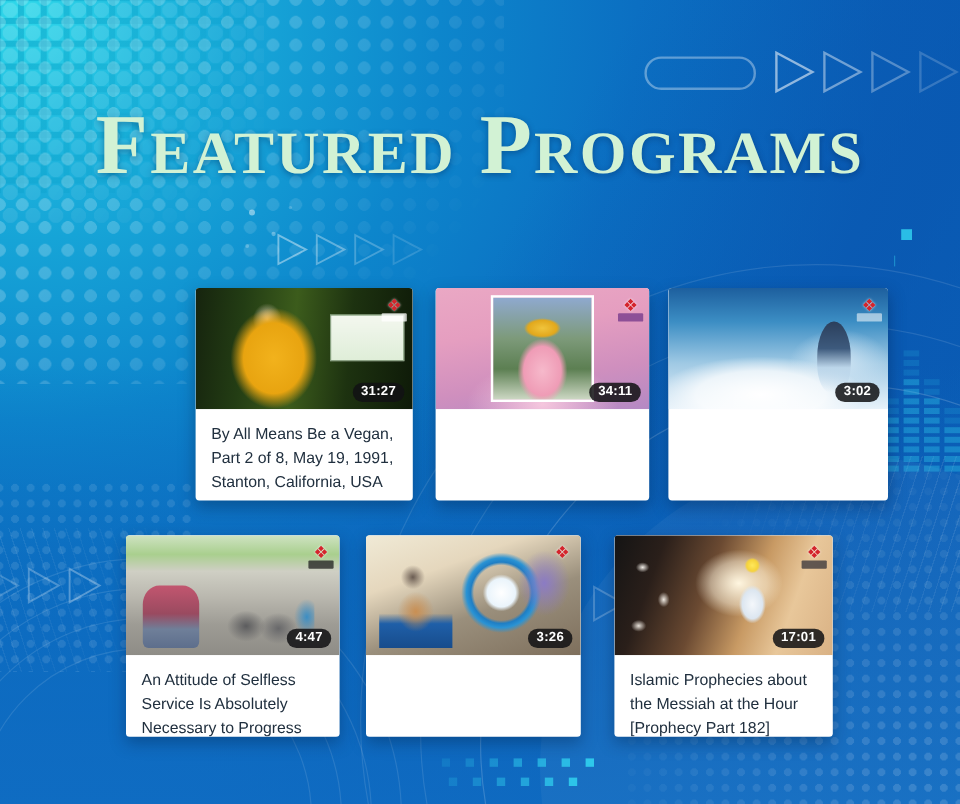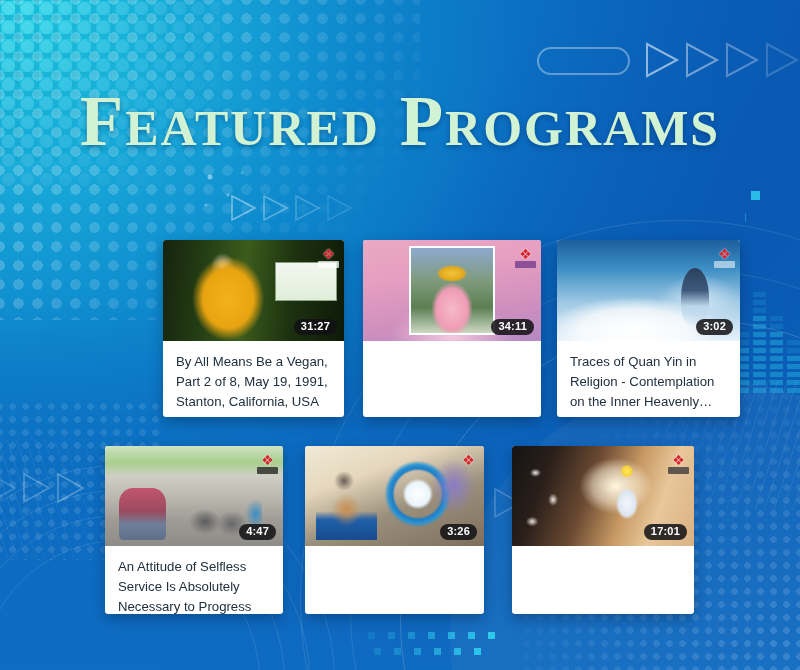--- a/index.html
+++ b/index.html
@@ -433,21 +433,20 @@
     </div>
   </div>
 
   <div class="card" style="left:557px; top:240px; width:183px; height:177px;">
     <div class="thumb">
       <div class="thumb-art art-sky"></div>
       <div class="logo-badge">❖</div>
       <div class="logo-sub" style="background:rgba(255,255,255,.55);"></div>
       <span class="duration">3:02</span>
     </div>
-    <div class="card-title">Traces of Quan Yin in Religion - Contemplation on the Inner Heavenly…</div>
   </div>
 
   <div class="card" style="left:105px; top:446px; width:178px; height:168px;">
     <div class="thumb" style="height:100px;">
       <div class="thumb-art art-street"></div>
       <div class="logo-badge">❖</div>
       <div class="logo-sub" style="background:rgba(30,30,30,.75);"></div>
       <span class="duration">4:47</span>
     </div>
     <div class="card-title">An Attitude of Selfless Service Is Absolutely Necessary to Progress t…</div>
@@ -461,15 +460,16 @@
     </div>
   </div>
 
   <div class="card" style="left:512px; top:446px; width:182px; height:168px;">
     <div class="thumb" style="height:100px;">
       <div class="thumb-art art-islam"></div>
       <div class="logo-badge">❖</div>
       <div class="logo-sub" style="background:rgba(40,40,50,.7);"></div>
       <span class="duration">17:01</span>
     </div>
+    <div class="card-title">Islamic Prophecies about the Messiah at the Hour [Prophecy Part 182]</div>
   </div>
 
 </div>
 
 </body></html>

